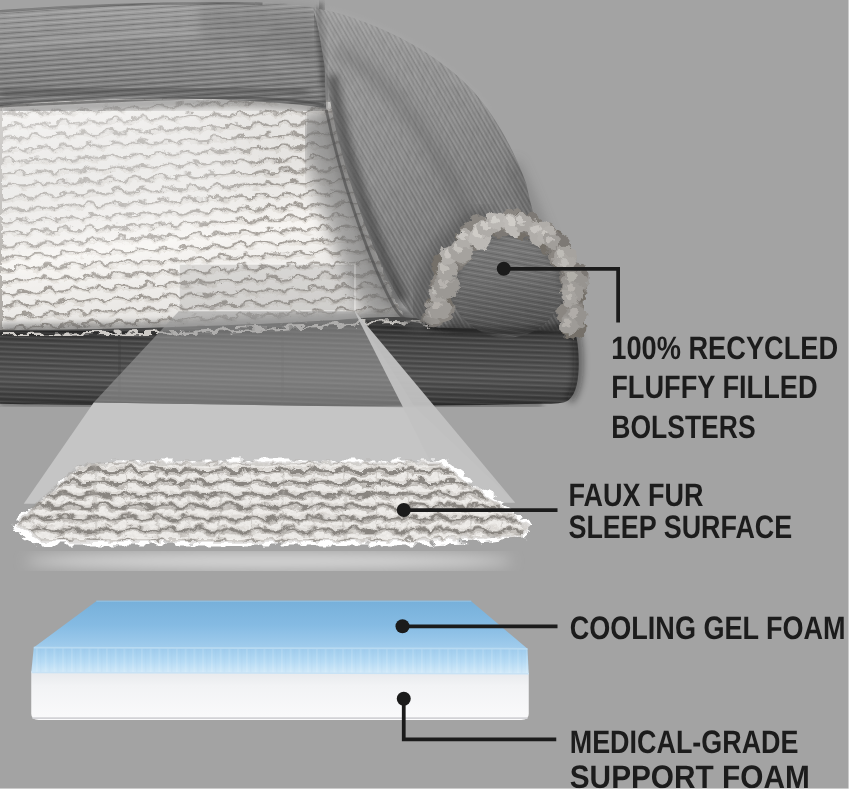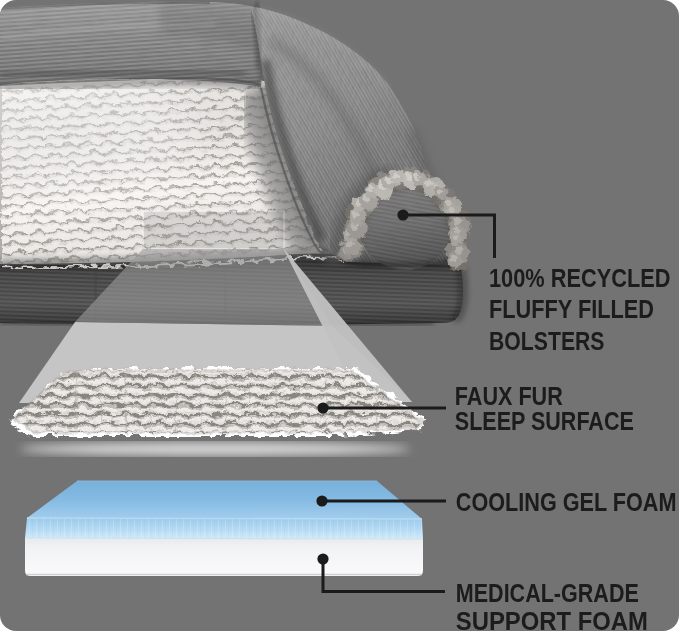--- a/index.html
+++ b/index.html
@@ -1,17 +1,17 @@
 <!DOCTYPE html>
 <html><head>
 <meta charset="utf-8">
 <style>
   html,body{margin:0;padding:0;background:#fff;}
-  #stage{position:relative;width:679px;height:631px;overflow:hidden;background:#737373;
-         font-family:"Liberation Sans", sans-serif;border-radius:16px;}
+  #stage{position:relative;width:679px;height:631px;overflow:hidden;background:#a3a3a3;
+         font-family:"Liberation Sans", sans-serif;}
 </style>
 </head>
 <body>
 <div id="stage">
 <svg width="679" height="631" viewBox="0 0 679 631" xmlns="http://www.w3.org/2000/svg">
 <defs>
   <pattern id="furA" width="40" height="19" patternUnits="userSpaceOnUse" patternTransform="rotate(-3)">
     <rect width="40" height="19" fill="#f7f5f2"></rect>
     <path d="M0 4.5 Q 5 1.5 10 4.5 T 20 4.5 T 30 4.5 T 40 4.5" fill="none" stroke="#a6a19b" stroke-width="1.9"></path>
     <path d="M0 6.8 Q 5 4.3 10 6.8 T 20 6.8 T 30 6.8 T 40 6.8" fill="none" stroke="#e6e2dc" stroke-width="1.3"></path>

